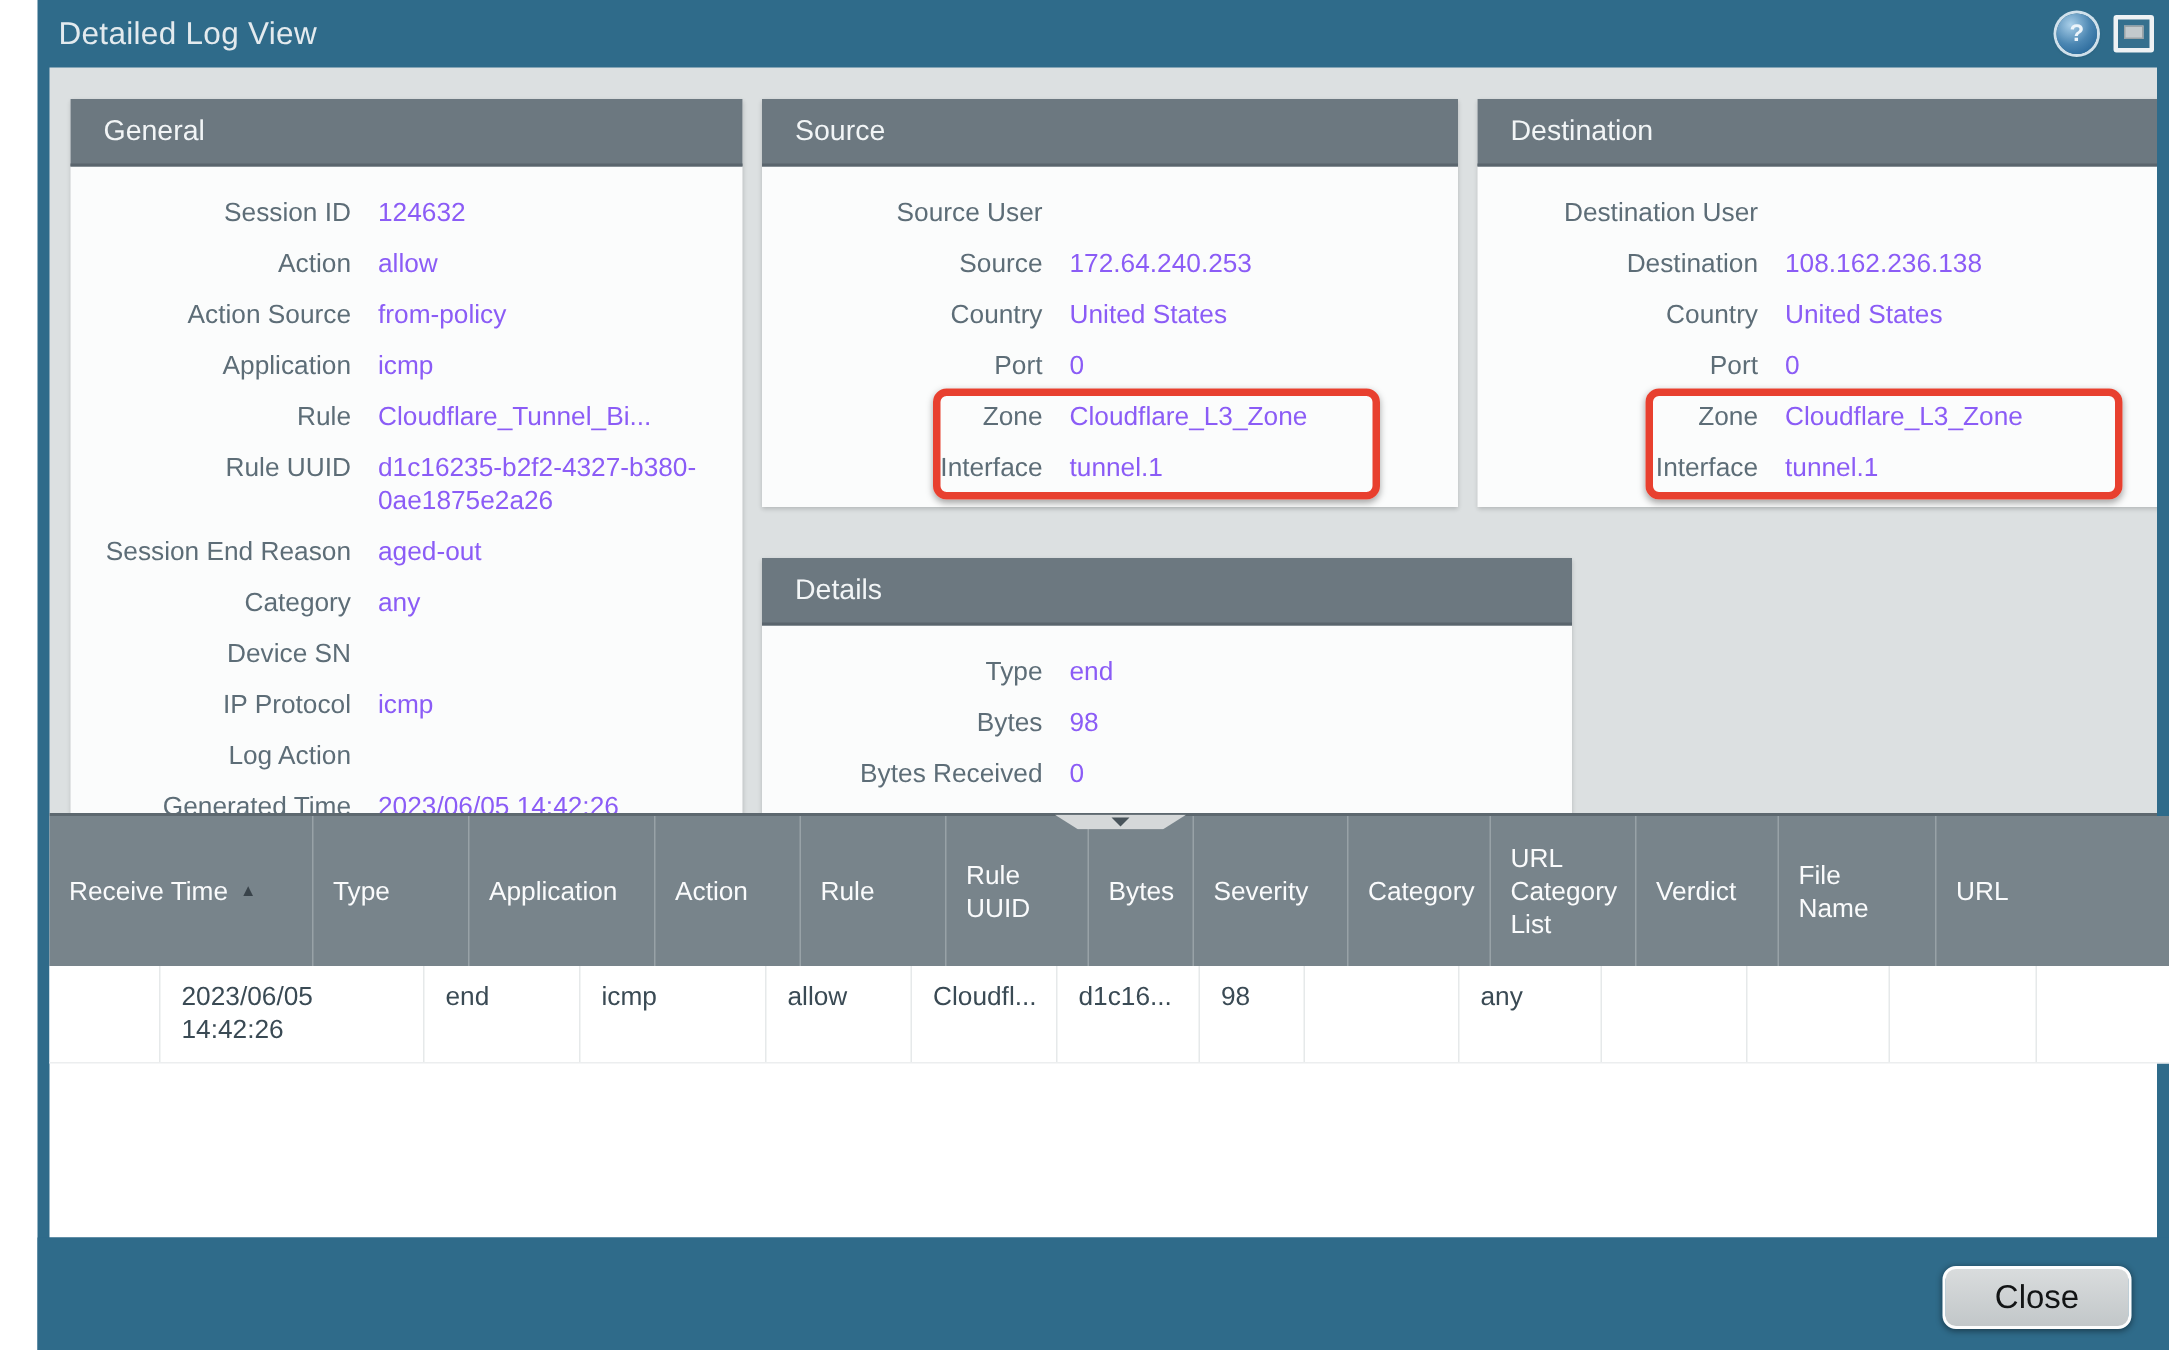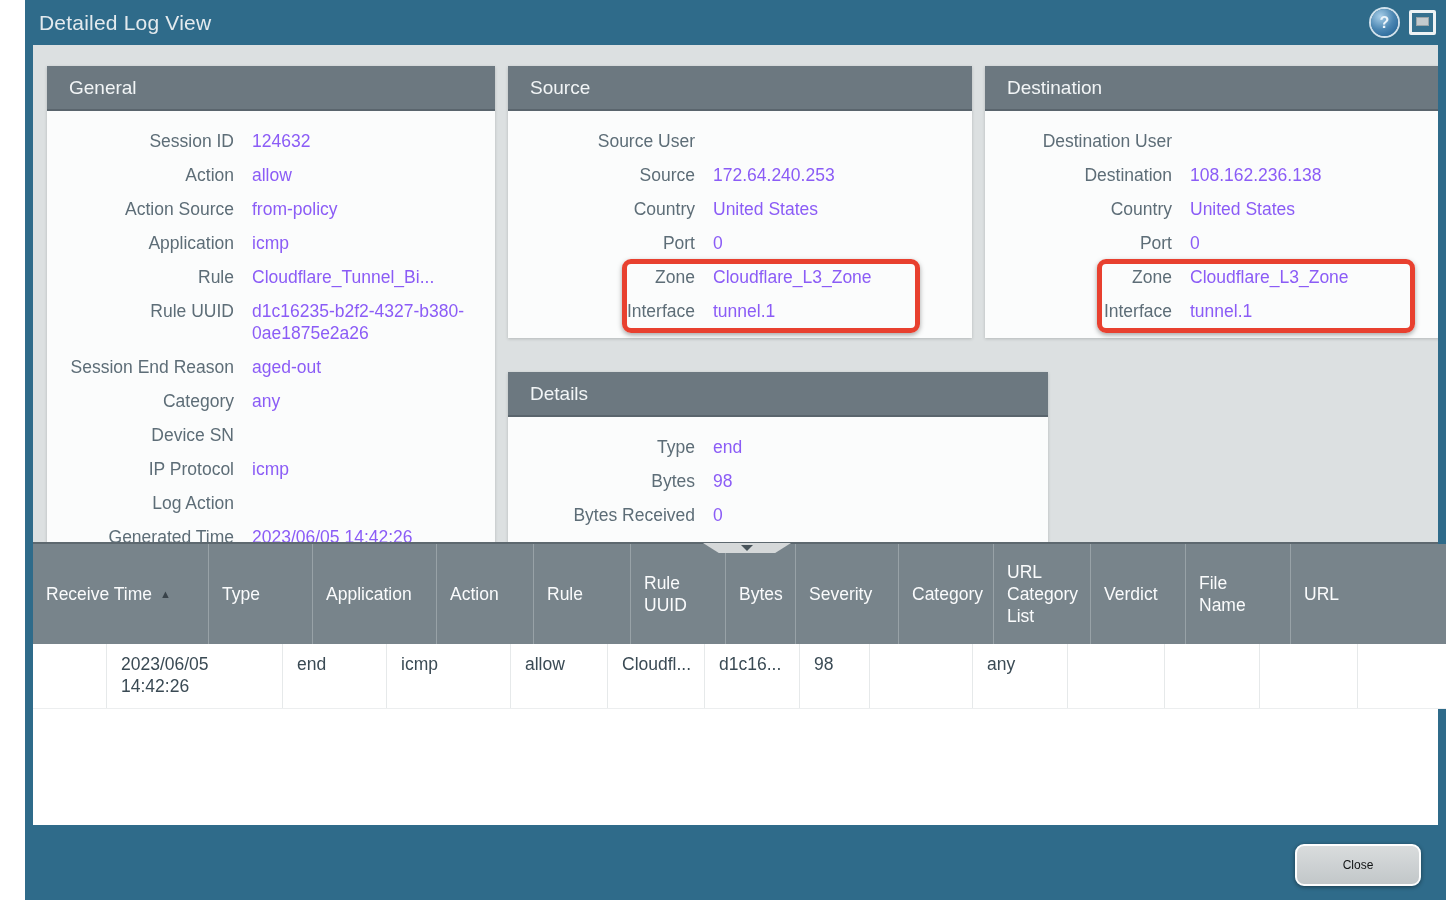--- a/index.html
+++ b/index.html
@@ -66,21 +66,21 @@
     background:#FFFFFF; cursor:pointer; }
   .td { border-right:1px solid #E6E9EA; padding:9px 16px 0 14px; color:#3A4A54;
     font-size:17.5px; line-height:22px; overflow:hidden; }
   .td:last-child { border-right:none; }
 
   
   .footer { position:absolute; left:0; right:0; top:825px; height:75px; background:#2F6B8A; }
   .close-btn { position:absolute; right:25px; top:19px; width:126px; height:42px;
     border:2px solid #FDFDFD; border-radius:9px;
     background:linear-gradient(#D9DCDD, #C2C7C9);
-    color:#121415; font-size:12px; font-family:"Liberation Sans", sans-serif;
+    color:#121415; font-size:22px; font-family:"Liberation Sans", sans-serif;
     box-shadow:0 1px 4px rgba(0,0,0,.45); cursor:pointer; }
 </style>
 </head>
 <body>
 
 <div class="dialog">
 
   <div class="titlebar">
     <span class="title">Detailed Log View</span>
     <div class="tb-icons">

